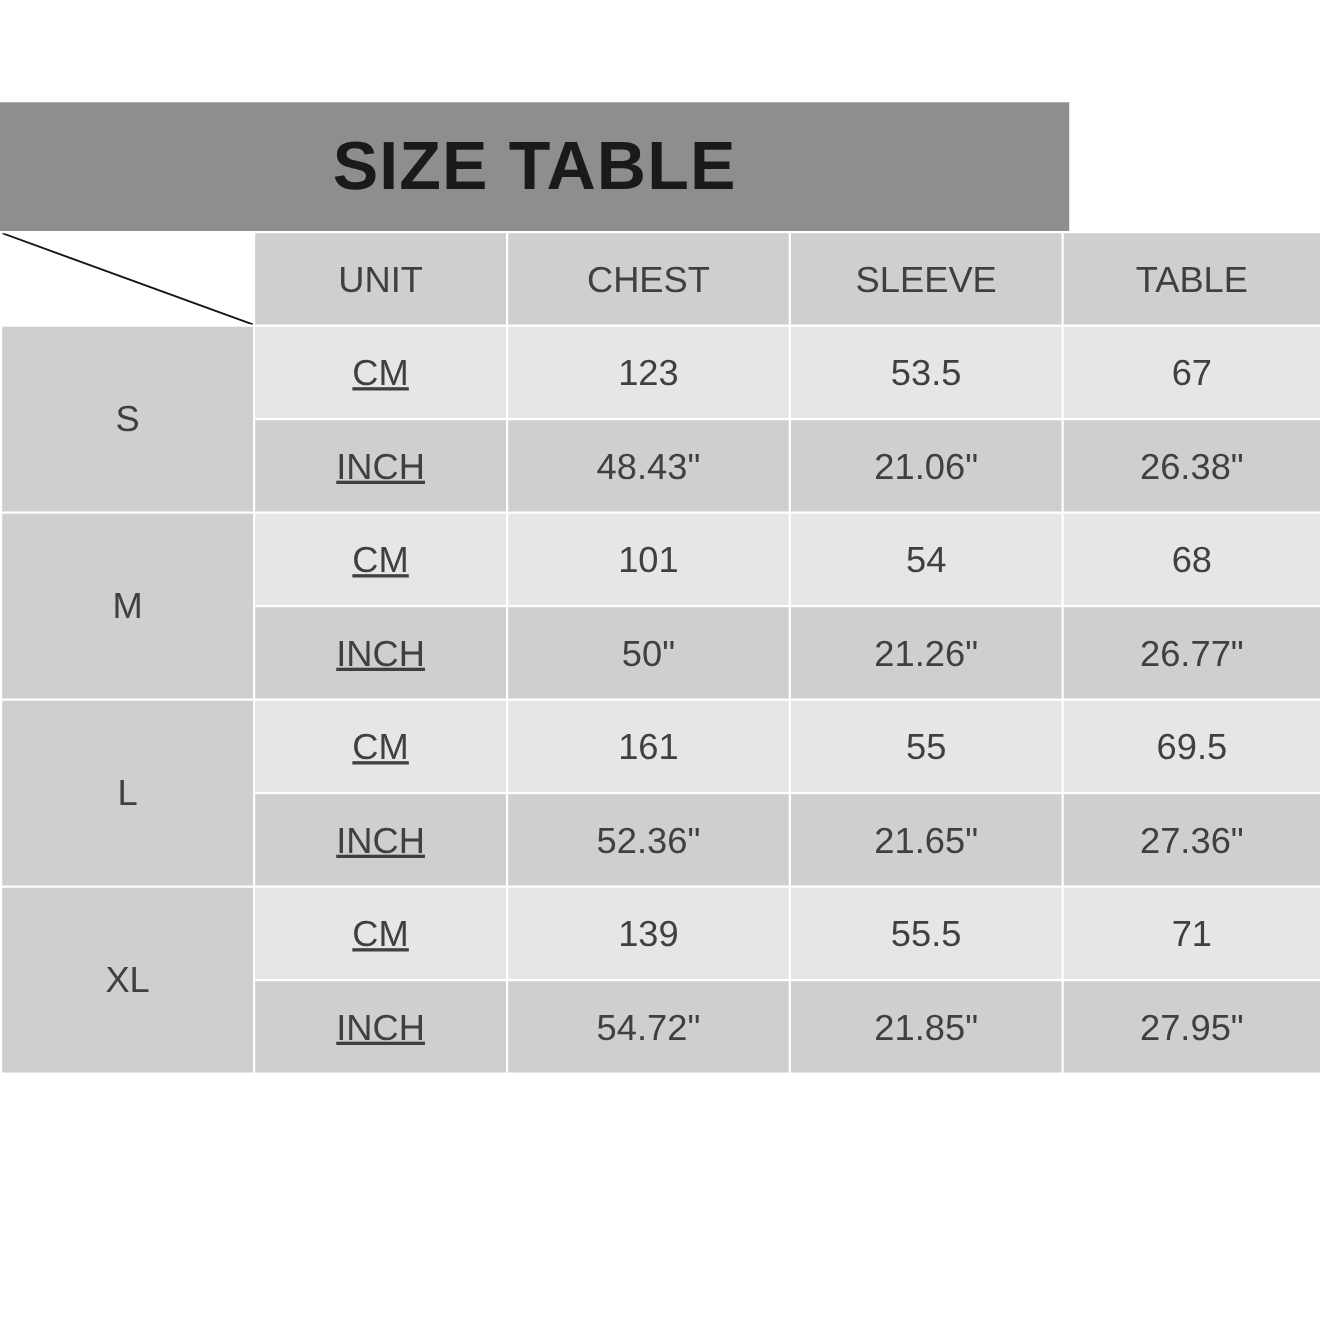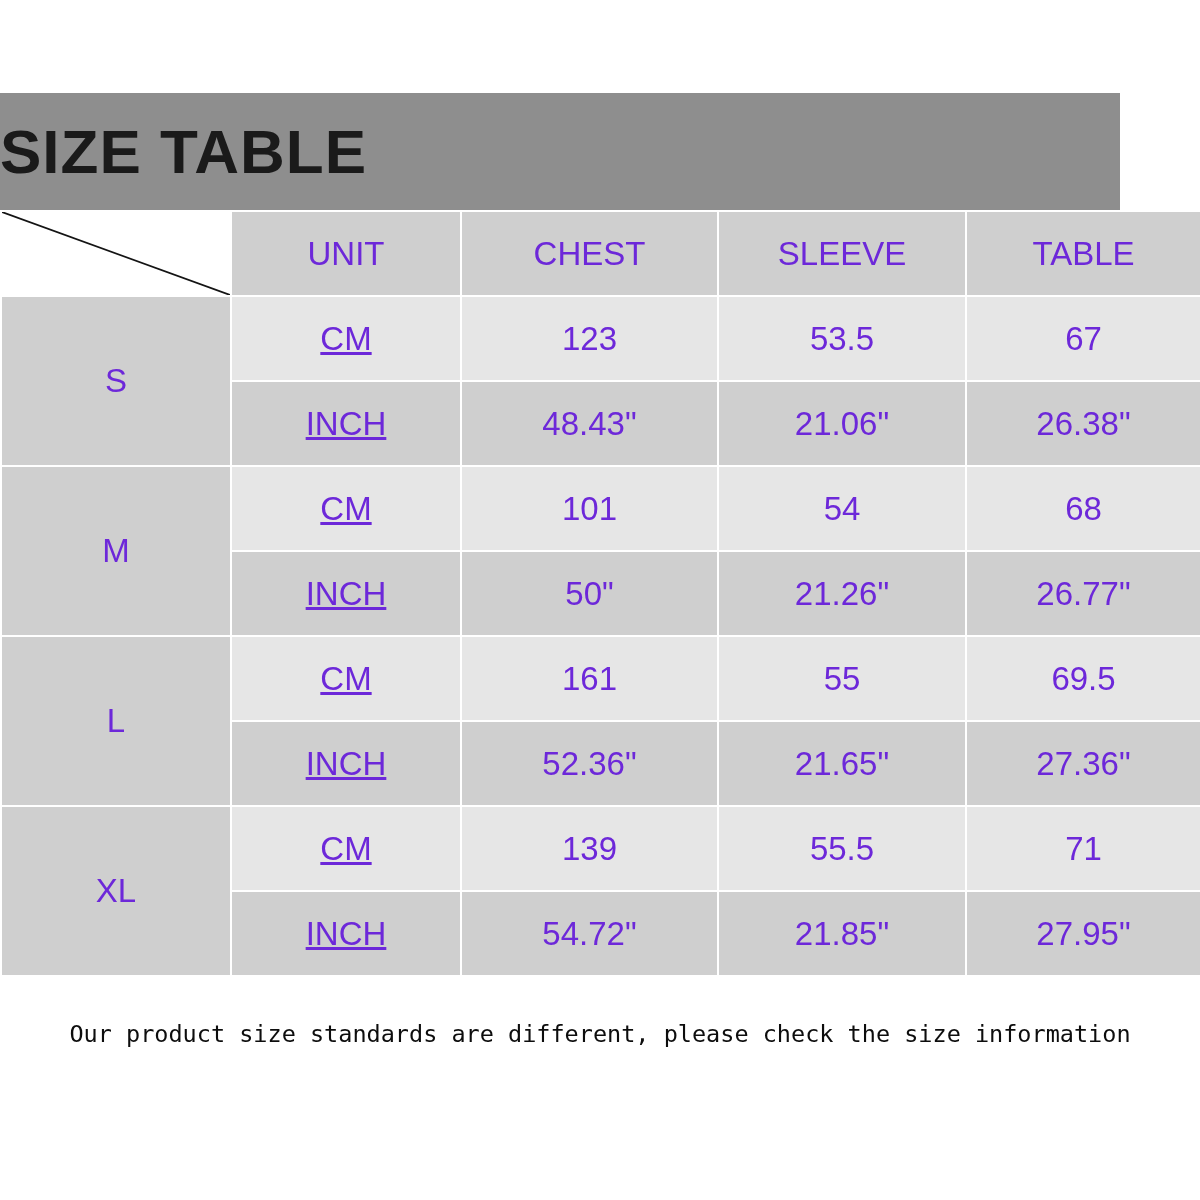--- a/index.html
+++ b/index.html
@@ -19,26 +19,26 @@
     width: 1200px;
     height: 1200px;
     background: #ffffff;
   }
 
   
   .title-banner {
     position: absolute;
     left: 0;
     top: 93px;
-    width: 1120px;
+    width: 972px;
     height: 117px;
     background: #8e8e8e;
     display: flex;
     align-items: center;
-    justify-content: flex-start;
+    justify-content: center;
   }
   .title-banner .title-text {
     font-size: 62px;
     font-weight: bold;
     color: #1a1a1a;
     letter-spacing: 1px;
     line-height: 1;
   }
 
   
@@ -54,21 +54,21 @@
   .size-table col.c-unit   { width: 230px; }
   .size-table col.c-chest  { width: 257px; }
   .size-table col.c-sleeve { width: 248px; }
   .size-table col.c-length { width: 235px; }
 
   .size-table td {
     border: 2px solid #ffffff;
     text-align: center;
     vertical-align: middle;
     font-size: 33px;
-    color: #6d28d9;
+    color: #404040;
     height: 83px;
     padding: 0;
   }
   .bg-dark  { background: #cfcfcf; }
   .bg-light { background: #e6e6e6; }
 
   .corner-cell {
     background: #ffffff;
     position: relative;
     padding: 0;
@@ -187,16 +187,15 @@
       <tr>
         <td class="bg-dark unit-cell">INCH</td>
         <td class="bg-dark">54.72"</td>
         <td class="bg-dark">21.85"</td>
         <td class="bg-dark">27.95"</td>
       </tr>
     </tbody>
   </table>
 
   <div class="note">
-    <span>Our product size standards are different, please check the size information</span>
   </div>
 
 </div>
 
 </body></html>

